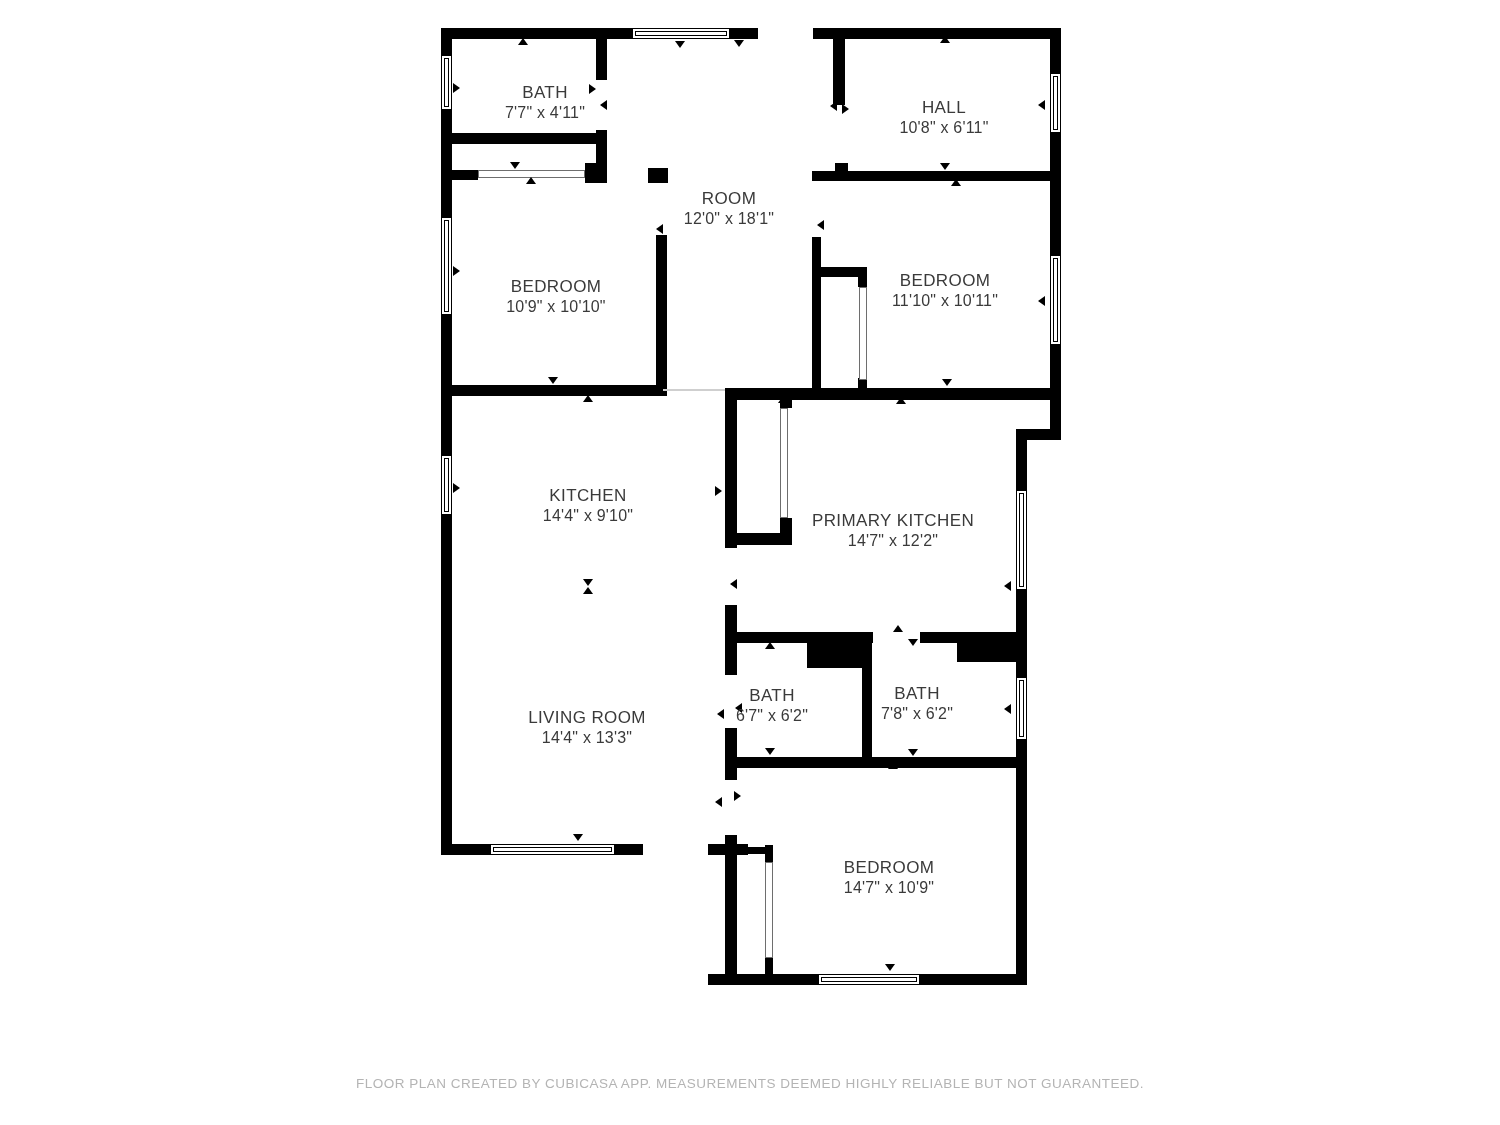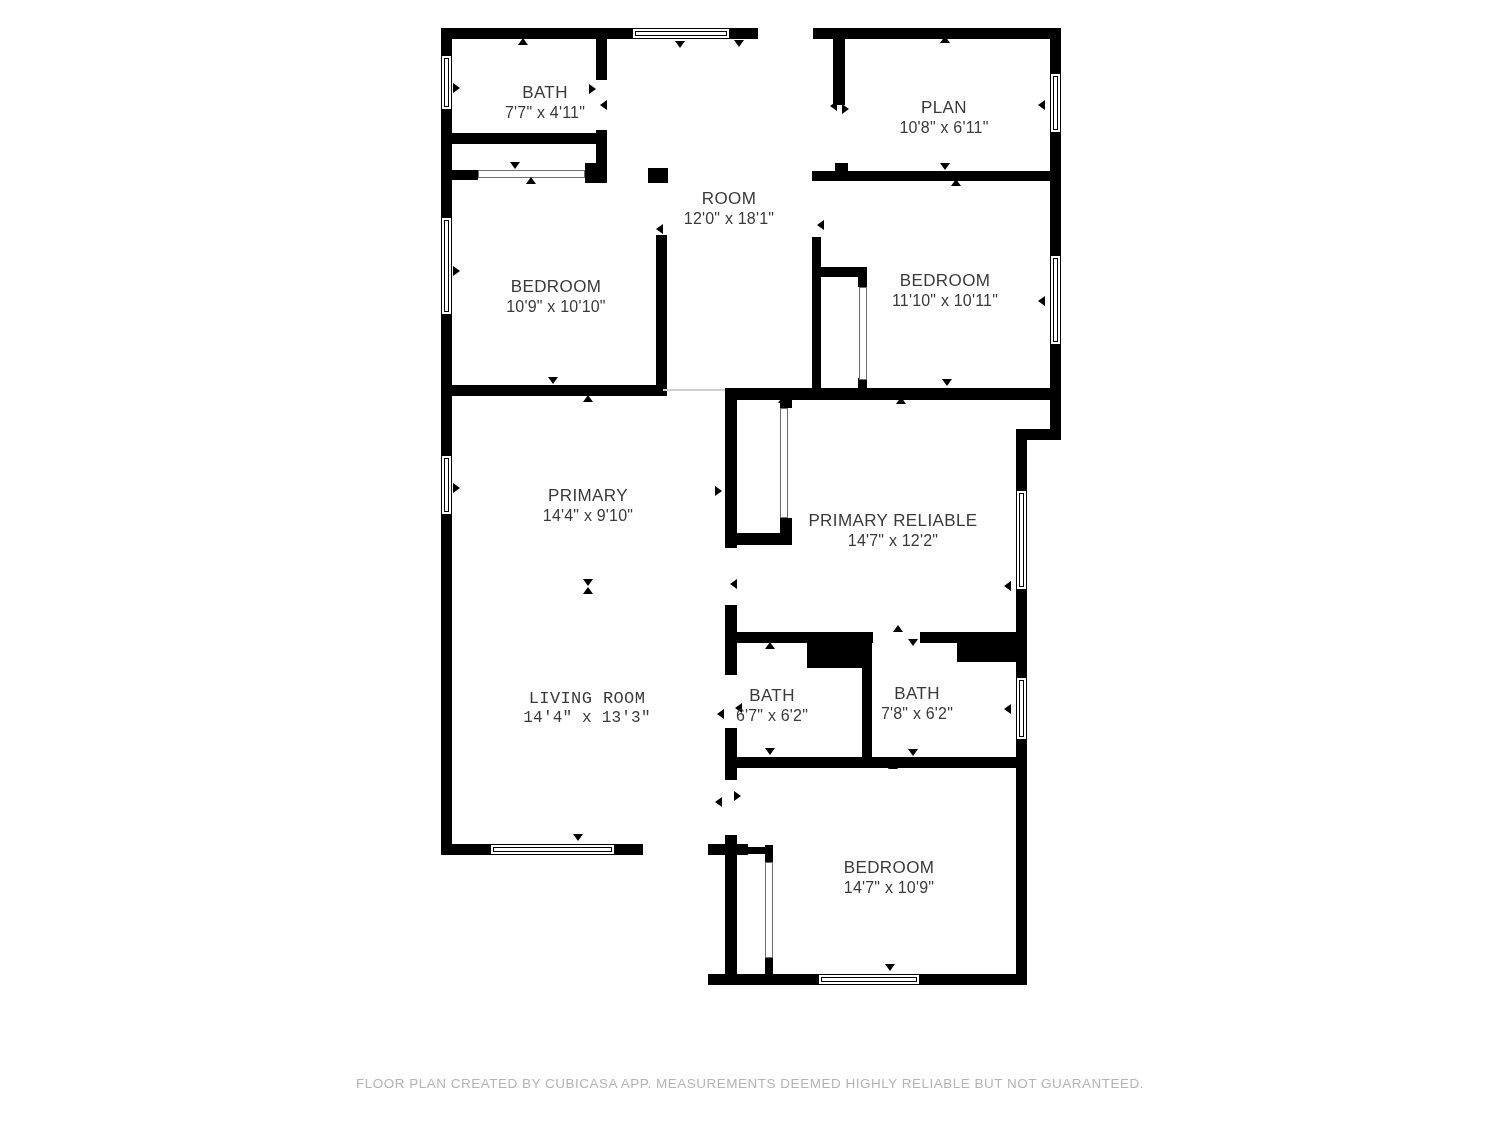--- a/index.html
+++ b/index.html
@@ -164,44 +164,44 @@
       <div class="tri tri-right" style="left: 734px; top: 791px;"></div>
       <div class="tri tri-down" style="left: 583px; top: 579px;"></div>
       <div class="tri tri-up" style="left: 583px; top: 587px;"></div>
     </div>
   <div id="labels">
       <div class="room-label" style="left: 545px; top: 102px;">
         <span class="room-name">BATH</span>
         <span class="room-dims">7'7" x 4'11"</span>
       </div>
       <div class="room-label" style="left: 944px; top: 117px;">
-        <span class="room-name">PLAN</span>
+        <span class="room-name">HALL</span>
         <span class="room-dims">10'8" x 6'11"</span>
       </div>
       <div class="room-label" style="left: 729px; top: 208px;">
         <span class="room-name">ROOM</span>
         <span class="room-dims">12'0" x 18'1"</span>
       </div>
       <div class="room-label" style="left: 556px; top: 296px;">
         <span class="room-name">BEDROOM</span>
         <span class="room-dims">10'9" x 10'10"</span>
       </div>
       <div class="room-label" style="left: 945px; top: 290px;">
         <span class="room-name">BEDROOM</span>
         <span class="room-dims">11'10" x 10'11"</span>
       </div>
       <div class="room-label" style="left: 588px; top: 505px;">
-        <span class="room-name">PRIMARY</span>
+        <span class="room-name">KITCHEN</span>
         <span class="room-dims">14'4" x 9'10"</span>
       </div>
       <div class="room-label" style="left: 893px; top: 530px;">
-        <span class="room-name">PRIMARY RELIABLE</span>
+        <span class="room-name">PRIMARY KITCHEN</span>
         <span class="room-dims">14'7" x 12'2"</span>
       </div>
-      <div class="room-label" style="left: 587px; top: 708px; font-family: Liberation Mono, monospace;">
+      <div class="room-label" style="left: 587px; top: 727px;">
         <span class="room-name">LIVING ROOM</span>
         <span class="room-dims">14'4" x 13'3"</span>
       </div>
       <div class="room-label" style="left: 772px; top: 705px;">
         <span class="room-name">BATH</span>
         <span class="room-dims">6'7" x 6'2"</span>
       </div>
       <div class="room-label" style="left: 917px; top: 703px;">
         <span class="room-name">BATH</span>
         <span class="room-dims">7'8" x 6'2"</span>

